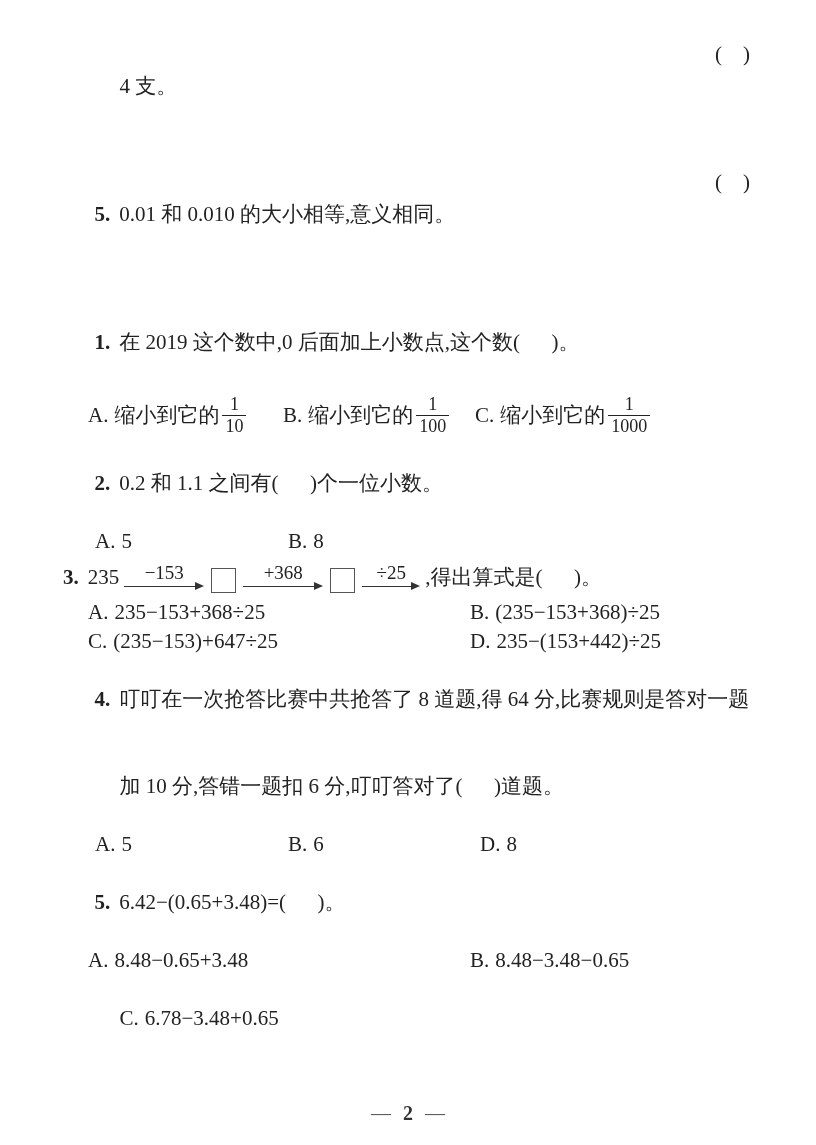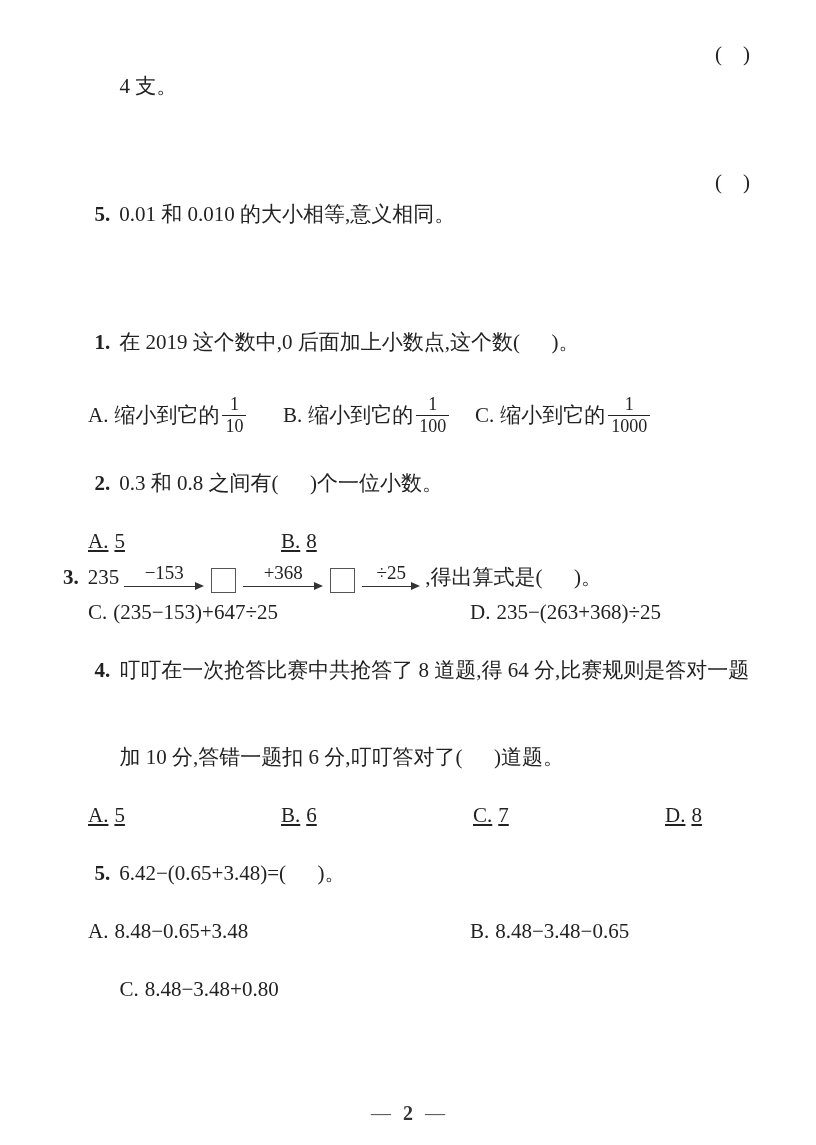--- a/index.html
+++ b/index.html
@@ -16,21 +16,21 @@
   }
   .content { padding: 38px 60px 0 63px; }
   .line { position: relative; line-height: 29px; min-height: 29px; white-space: pre; }
   .lh32 { line-height: 32px; min-height: 32px; }
   .ind { margin-left: 25px; font-family: Liberation Serif, serif; }
   .qnum { font-weight: bold; margin-right: 9px; }
   .bracket { position: absolute; right: 6px; top: 0; white-space: pre; }
   .sec-strong { font-family: "Liberation Sans", "DejaVu Sans", sans-serif; font-weight: bold; letter-spacing: 1px; }
   .kai { font-style: italic; }
 
-  .opt-grid { display: grid; grid-template-columns: 193px 192px 192px 1fr; margin-left: 25px; line-height: 29px; white-space: pre; text-decoration: underline; }
+  .opt-grid { display: grid; grid-template-columns: 193px 192px 192px 1fr; margin-left: 32px; line-height: 29px; white-space: pre; }
   .opt-two  { display: grid; grid-template-columns: 382px 1fr; margin-left: 25px; line-height: 29px; white-space: pre; }
   .opt-label { margin-right: 6px; }
 
   .frac-row { display: flex; align-items: center; height: 50px; margin-left: 25px; white-space: pre; }
   .frac-row .opt { display: flex; align-items: center; }
   .frac-row .opt.w1 { width: 195px; }
   .frac-row .opt.w2 { width: 192px; }
   .frac { display: inline-flex; flex-direction: column; align-items: center; margin-left: 3px; font-size: 18px; line-height: 1.15; }
   .fden { border-top: 1.5px solid #222; padding: 0 3px; }
 
@@ -78,63 +78,66 @@
         <span class="opt-label">B.</span><span>缩小到它的</span>
         <span class="frac"><span class="fnum">1</span><span class="fden">100</span></span>
       </span>
       <span class="opt">
         <span class="opt-label">C.</span><span>缩小到它的</span>
         <span class="frac"><span class="fnum">1</span><span class="fden">1000</span></span>
       </span>
     </div>
 
     <div class="line">
-      <span class="qnum">2.</span><span>0.3 和 0.8 之间有(      )个一位小数。</span>
+      <span class="qnum">2.</span><span>0.2 和 1.1 之间有(      )个一位小数。</span>
     </div>
     <div class="opt-grid">
       <span><span class="opt-label">A.</span><span>5</span></span>
       <span><span class="opt-label">B.</span><span>8</span></span>
     </div>
 
     <div class="flow">
       <span class="qnum">3.</span><span>235</span>
       <span class="arrow a1"><span class="albl">−153</span><span class="shaft"><span class="sline"></span><span class="shead"></span></span></span>
       <span class="fbox"></span>
       <span class="arrow a2"><span class="albl">+368</span><span class="shaft"><span class="sline"></span><span class="shead"></span></span></span>
       <span class="fbox"></span>
       <span class="arrow a3"><span class="albl">÷25</span><span class="shaft"><span class="sline"></span><span class="shead"></span></span></span>
       <span>,得出算式是(      )。</span>
     </div>
     <div class="opt-two">
+      <span><span class="opt-label">A.</span><span>235−153+368÷25</span></span>
+      <span><span class="opt-label">B.</span><span>(235−153+368)÷25</span></span>
+    </div>
+    <div class="opt-two">
       <span><span class="opt-label">C.</span><span>(235−153)+647÷25</span></span>
-      <span><span class="opt-label">D.</span><span>235−(263+368)÷25</span></span>
+      <span><span class="opt-label">D.</span><span>235−(153+442)÷25</span></span>
     </div>
 
     <div class="line">
       <span class="qnum">4.</span><span>叮叮在一次抢答比赛中共抢答了 8 道题,得 64 分,比赛规则是答对一题</span>
     </div>
     <div class="line">
       <span class="ind">加 10 分,答错一题扣 6 分,叮叮答对了(      )道题。</span>
     </div>
     <div class="opt-grid">
       <span><span class="opt-label">A.</span><span>5</span></span>
       <span><span class="opt-label">B.</span><span>6</span></span>
-      <span><span class="opt-label">C.</span><span>7</span></span>
       <span><span class="opt-label">D.</span><span>8</span></span>
     </div>
 
     <div class="line">
       <span class="qnum">5.</span><span>6.42−(0.65+3.48)=(      )。</span>
     </div>
     <div class="opt-two">
       <span><span class="opt-label">A.</span><span>8.48−0.65+3.48</span></span>
       <span><span class="opt-label">B.</span><span>8.48−3.48−0.65</span></span>
     </div>
     <div class="line">
-      <span class="ind"><span class="opt-label">C.</span><span>8.48−3.48+0.80</span></span>
+      <span class="ind"><span class="opt-label">C.</span><span>6.78−3.48+0.65</span></span>
     </div>
 
   </div>
 
   <div class="page-num">
     <span class="pn-dash">—</span><span class="pn-num">2</span><span class="pn-dash">—</span>
   </div>
 </div>
 
 </body></html>

